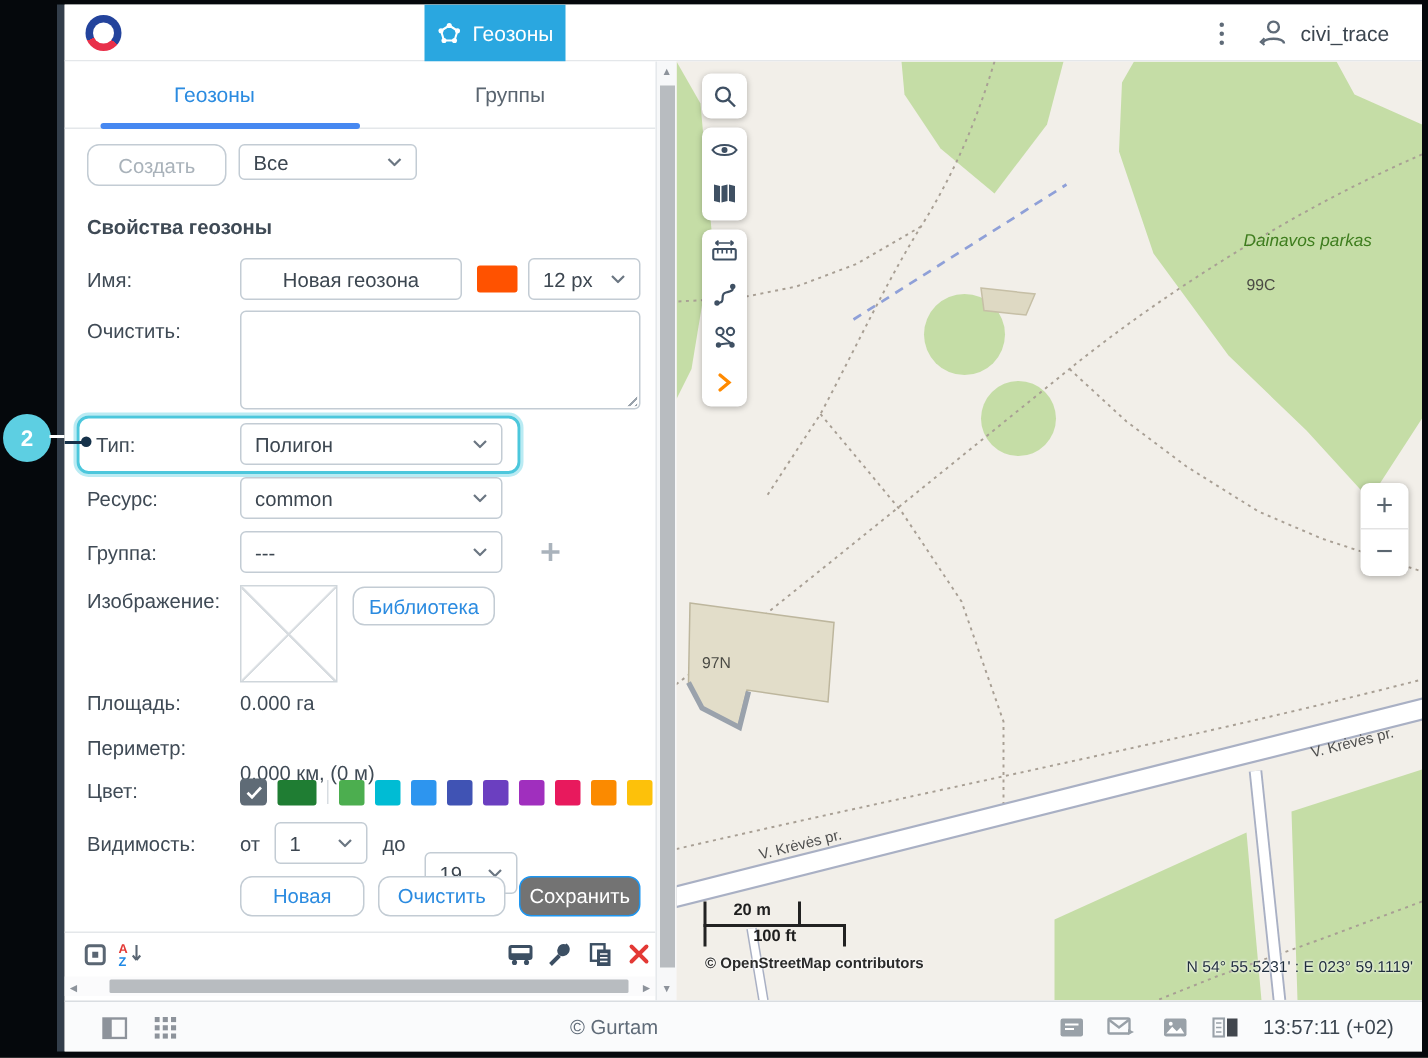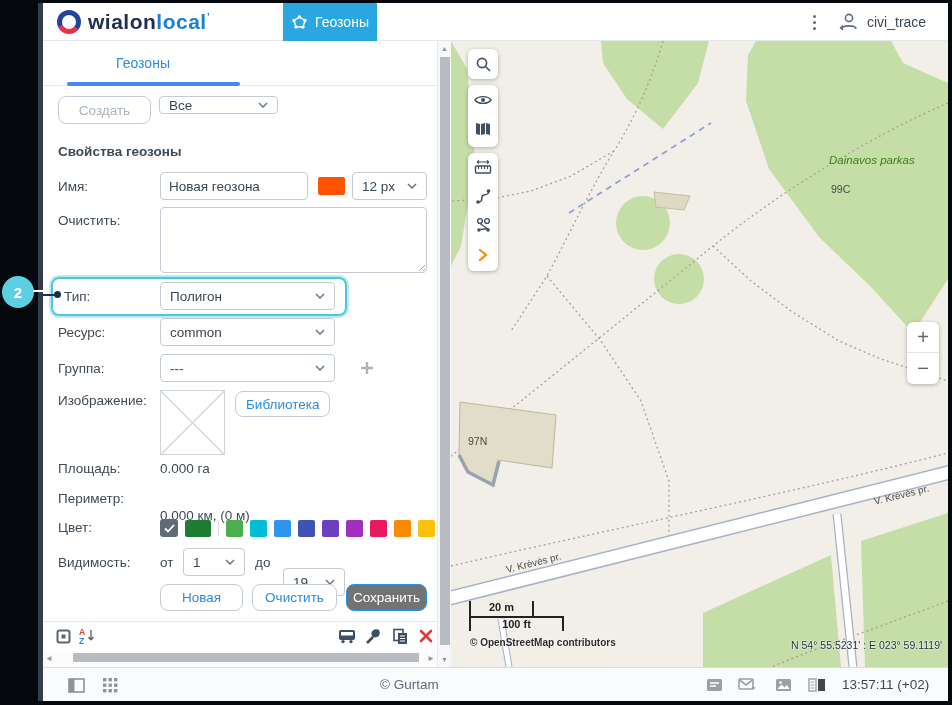--- a/index.html
+++ b/index.html
@@ -110,21 +110,20 @@
   <div class="callout">
     <span>2</span>
   </div>
   <div class="callout-line-out"></div>
 
   <div class="window">
 
     <div class="header">
       <div class="logo">
         <div class="logo-ring"></div>
-        <div class="logo-word"><span>wialon</span><span class="loc">local</span><sup>ʼ</sup></div>
       </div>
       <div class="app-tab">
         <svg width="17" height="16" viewBox="0 0 17 16">
           <polygon points="8.5,3 14,6.5 12,13 5,13 3,6.5" fill="none" stroke="#fff" stroke-width="1.4"></polygon>
           <circle cx="8.5" cy="3" r="1.7" fill="#fff"></circle>
             <circle cx="14" cy="6.5" r="1.7" fill="#fff"></circle>
           <circle cx="12" cy="13" r="1.7" fill="#fff"></circle>
             <circle cx="5" cy="13" r="1.7" fill="#fff"></circle>
             <circle cx="3" cy="6.5" r="1.7" fill="#fff"></circle>
         </svg>
@@ -141,35 +140,36 @@
           <path d="M5 19c0-4.2 14-4.2 14 0" fill="none" stroke="#5f6b78" stroke-width="1.6"></path>
           <path d="M6 15.5l-2.5 2.5 2.5 2" fill="none" stroke="#5f6b78" stroke-width="1.4"></path>
         </svg>
       </div>
       <div class="hdr-username">civi_trace</div>
     </div>
 
     <div class="panel">
 
       <div class="ptab active" style="left:0;width:200px;">Геозоны</div>
+      <div class="ptab idle" style="left:200px;width:194px;">Группы</div>
       <div class="ptabs-border"></div>
       <div class="ptab-underline"></div>
 
       <div class="btn disabled" style="position:absolute;left:15px;top:55px;width:93px;height:28px;">Создать</div>
-      <div class="fakesel" style="position:absolute;left:116px;top:55px;width:119px;height:18px;">
+      <div class="fakesel" style="position:absolute;left:116px;top:55px;width:119px;height:24px;">
         <span class="val">Все</span>
         <svg width="10" height="6">
             <path d="M1 1l4 4 4-4" stroke="#6b7682" fill="none" stroke-width="1.5"></path>
           </svg>
       </div>
 
       <div class="section-title">Свойства геозоны</div>
 
       <div class="plabel" style="top:138px;">Имя:</div>
-      <input class="pinput" style="position: absolute; left: 117px; top: 131px; width: 148px; height: 28px;" value="Новая геозона">
+      <input class="pinput" style="position: absolute; left: 117px; top: 131px; width: 148px; height: 28px; text-align: center;" value="Новая геозона">
       <div style="position: absolute; left: 275px; top: 136px; width: 27px; height: 18px; border-radius: 2px; background: rgb(255, 82, 0);"></div>
       <div class="fakesel" style="position:absolute;left:309px;top:131px;width:75px;height:28px;">
         <span class="val">12 px</span>
         <svg width="10" height="6">
             <path d="M1 1l4 4 4-4" stroke="#6b7682" fill="none" stroke-width="1.5"></path>
           </svg>
       </div>
 
       <div class="plabel" style="top:172px;">Очистить:</div>
       <div class="textarea-wrap">

